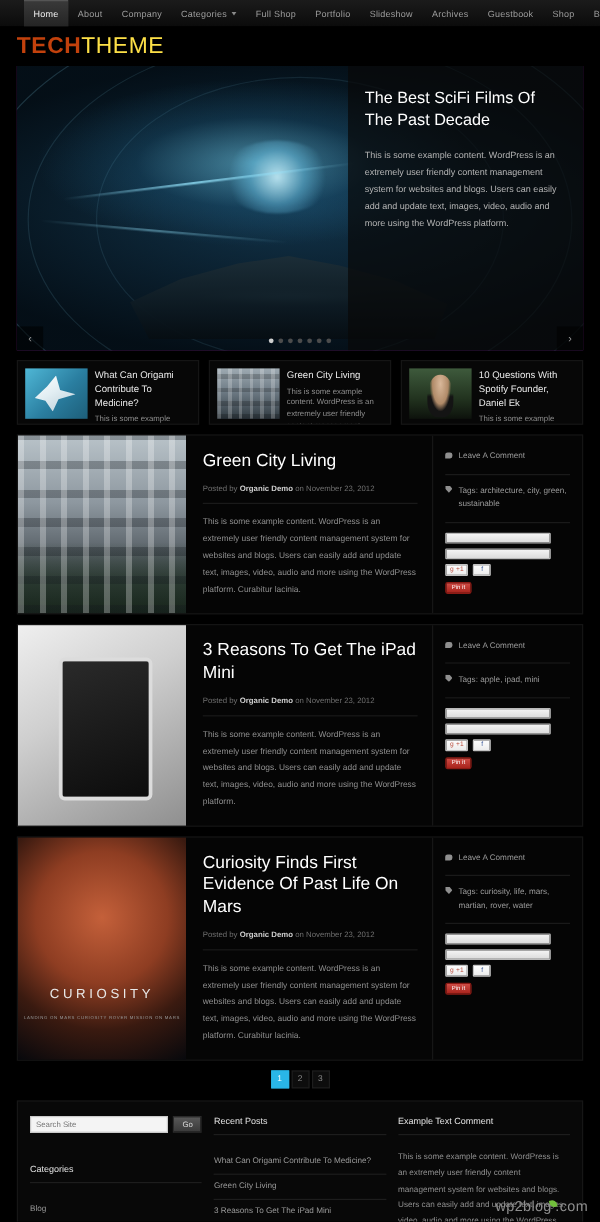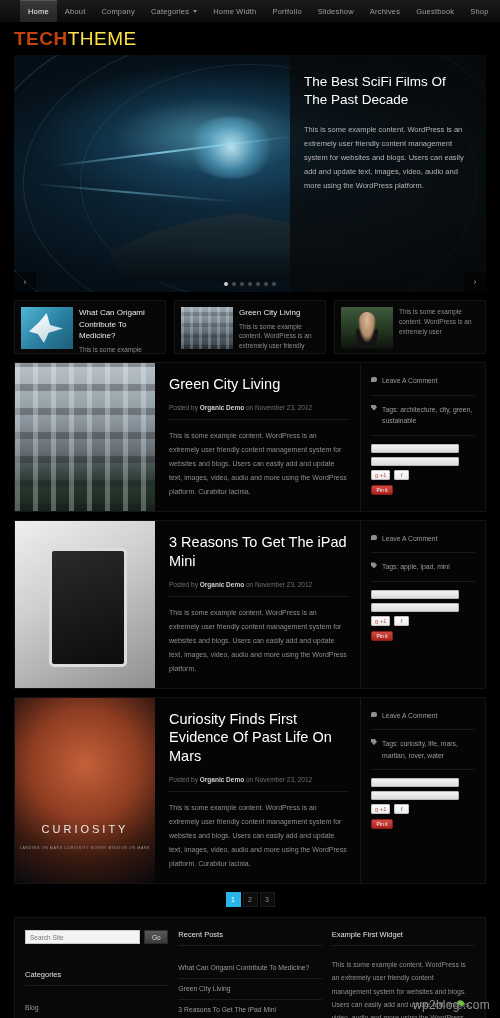--- a/index.html
+++ b/index.html
@@ -346,21 +346,21 @@
         <span>About</span>
       </div>
       <div class="nav-item">
         <span>Company</span>
       </div>
       <div class="nav-item">
         <span>Categories</span>
         <span class="caret"></span>
       </div>
       <div class="nav-item">
-        <span>Home Width</span>
+        <span>Full Shop</span>
       </div>
       <div class="nav-item">
         <span>Portfolio</span>
       </div>
       <div class="nav-item">
         <span>Slideshow</span>
       </div>
       <div class="nav-item">
         <span>Archives</span>
       </div>
@@ -424,20 +424,21 @@
     <div class="teaser">
       <div class="teaser-thumb t2"></div>
       <div class="teaser-body">
         <h3>Green City Living</h3>
         <p>This is some example content. WordPress is an extremely user friendly content management</p>
       </div>
     </div>
     <div class="teaser">
       <div class="teaser-thumb t3"></div>
       <div class="teaser-body">
+        <h3>10 Questions With Spotify Founder, Daniel Ek</h3>
         <p>This is some example content. WordPress is an extremely user</p>
       </div>
     </div>
   </div>
 
 <div class="content" id="posts-container">
     <div class="post">
       <div class="post-thumb th-green"></div>
       <div class="post-main">
         <h2>Green City Living</h2>
@@ -554,20 +555,20 @@
     <div class="fw-title">Recent Posts</div>
     <ul class="fw-list" id="recent-container">
         <li>What Can Origami Contribute To Medicine?</li>
         <li>Green City Living</li>
         <li>3 Reasons To Get The iPad Mini</li>
         <li>Curiosity Finds First Evidence Of Past Life On Mars</li>
       </ul>
   </div>
 
   <div class="fw-col">
-    <div class="fw-title">Example First Widget</div>
+    <div class="fw-title">Example Text Comment</div>
     <div class="fw-text">This is some example content. WordPress is an extremely user friendly content management system for websites and blogs. Users can easily add and update text, images, video, audio and more using the WordPress platform.</div>
   </div>
 </div>
 
 <div class="watermark">
   <span>wp2blog</span><span class="leaf"></span><span>.com</span>
 </div>
 
 </body></html>

